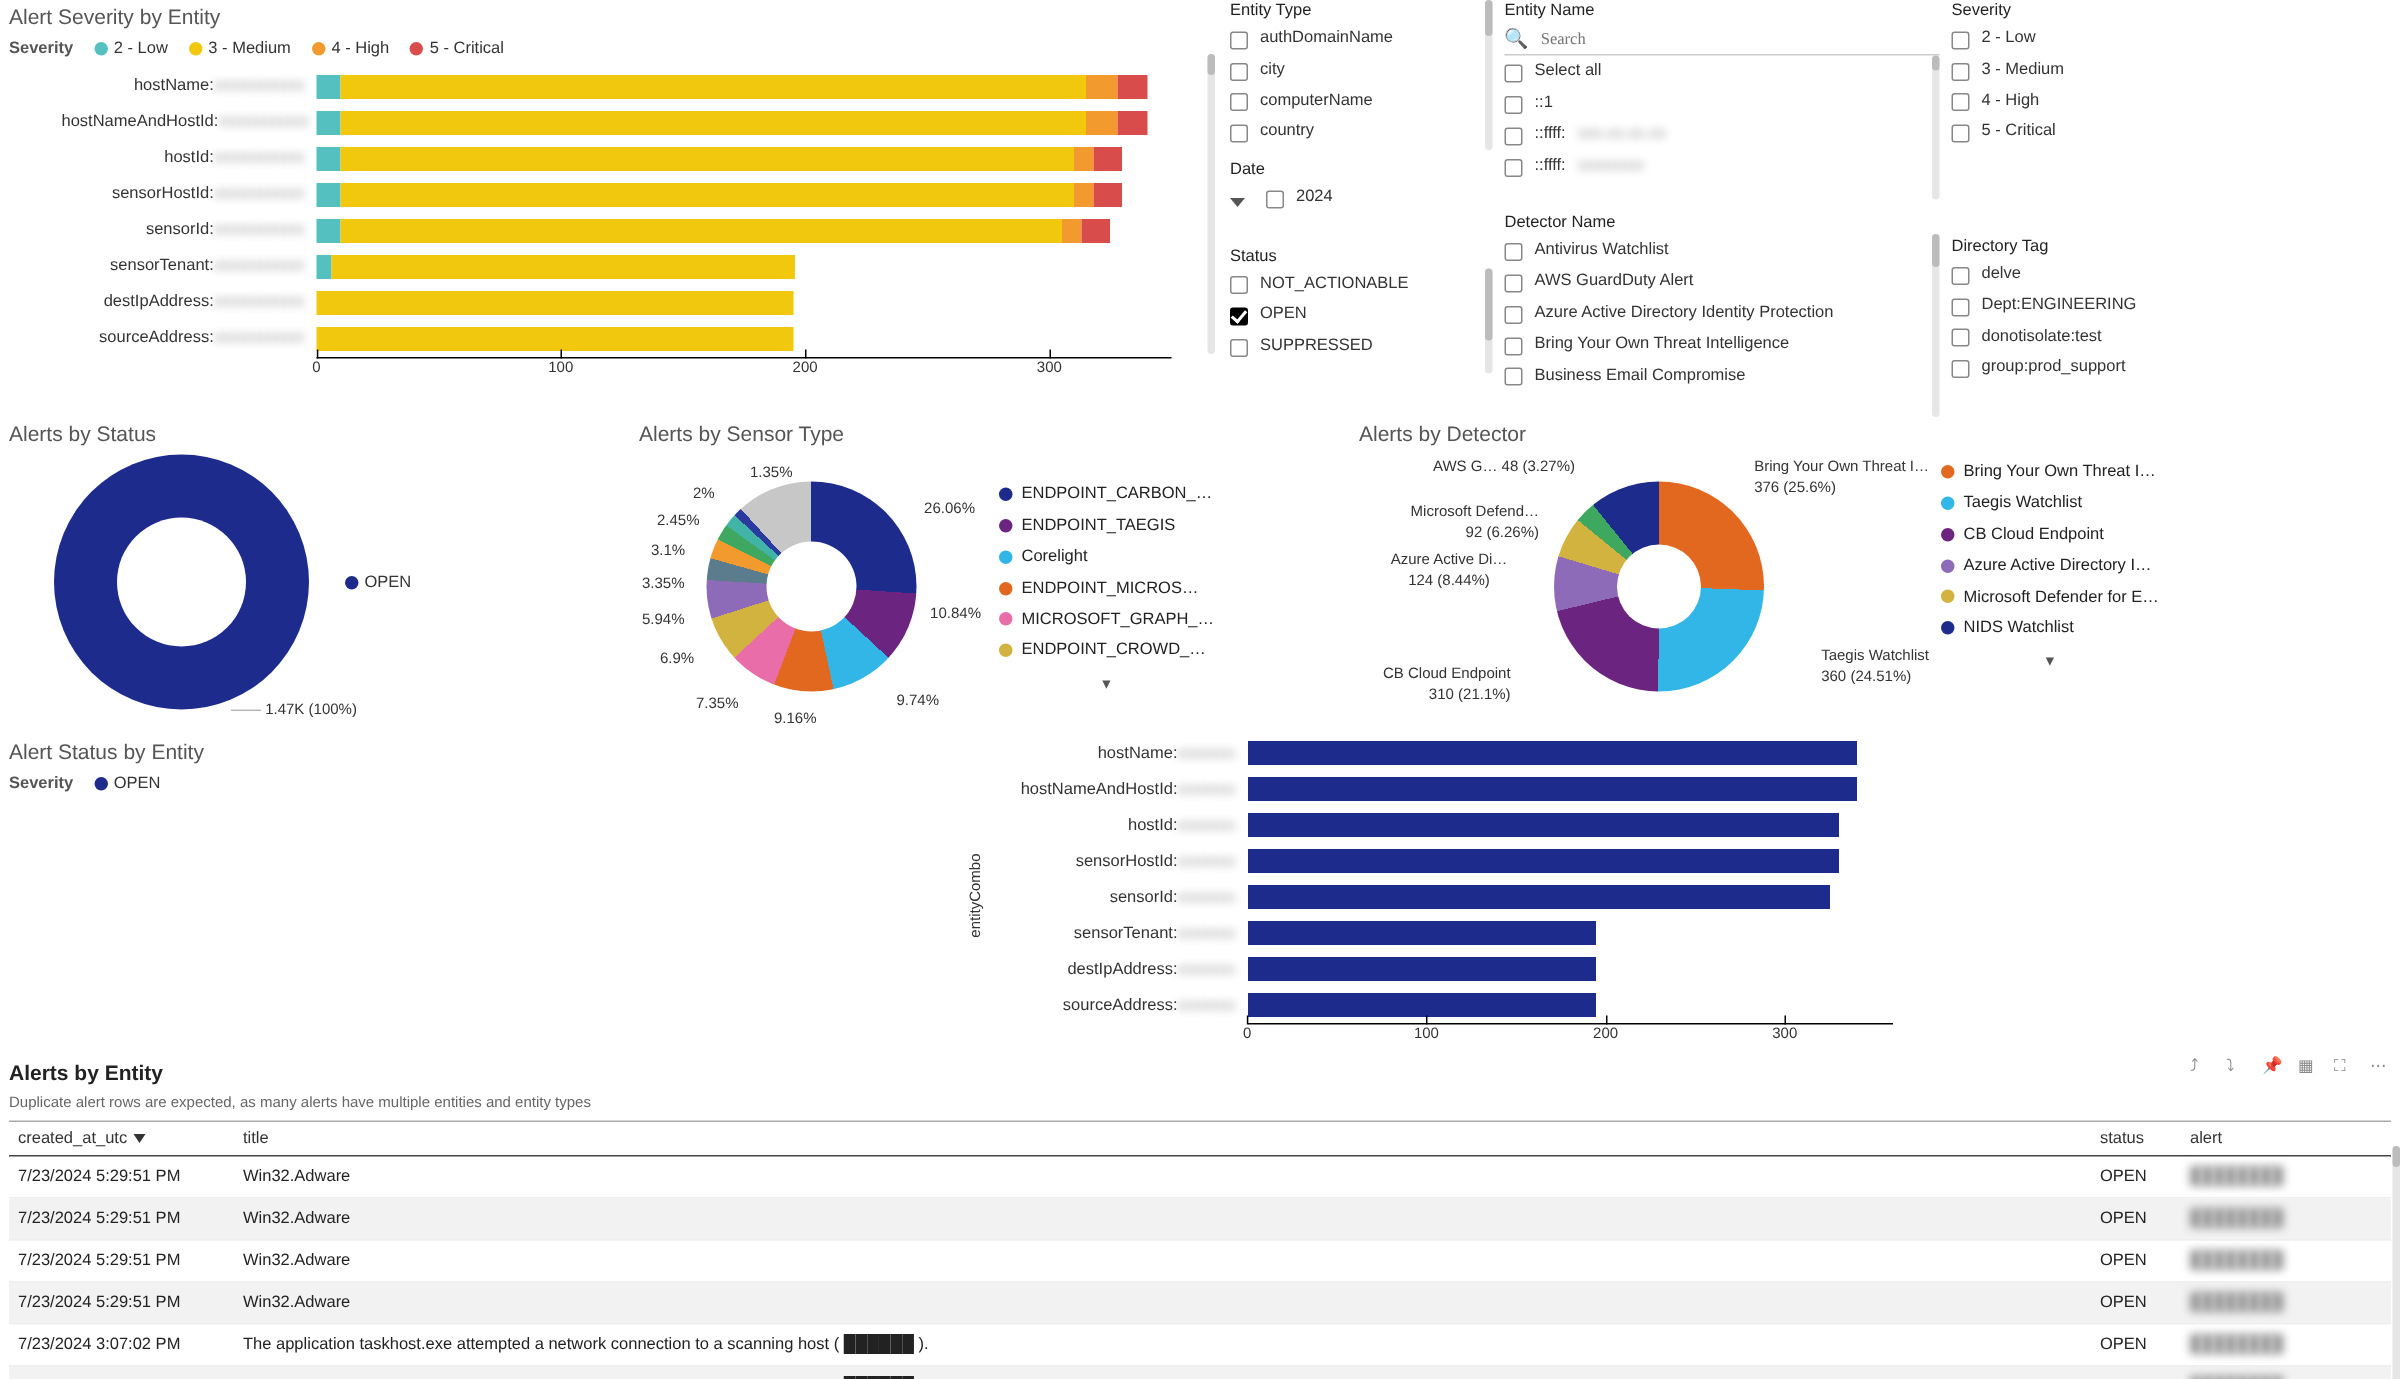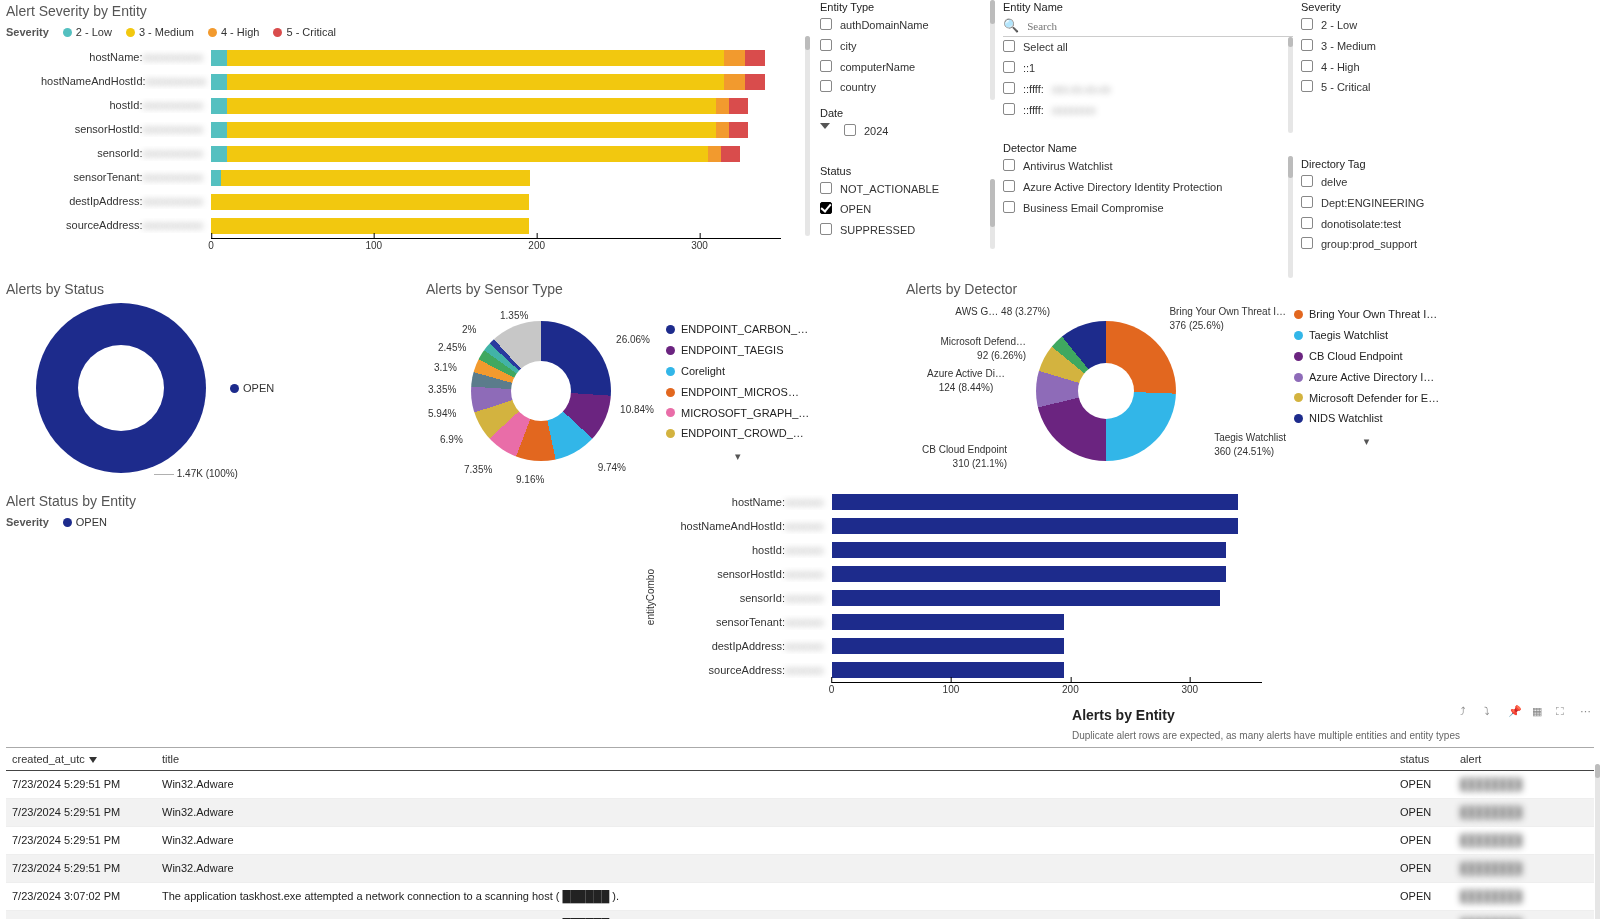--- a/index.html
+++ b/index.html
@@ -13,21 +13,21 @@
   body{margin:0;font:11px/1.35 "Segoe UI",Arial,sans-serif;color:var(--text);background:#fff}
   .page{width:1600px}
   .title{font-size:14px;color:#555;margin:2px 0 4px}
   .subtitle{font-size:11px;color:#555;font-weight:600}
   .sub-weak{font-size:10px;color:#666}
   .legend-row{display:flex;gap:14px;align-items:center;margin:2px 0 6px}
   .chip{display:inline-flex;align-items:center;gap:4px;font-size:11px;color:#333}
   .dot{width:9px;height:9px;border-radius:50%}
   .sect{position:relative}
   .card{padding:0 6px}
-  .cb{display:flex;align-items:flex-start;gap:8px;padding:3px 0;color:#333}
+  .cb{display:flex;align-items:flex-end;gap:8px;padding:3px 0;color:#333}
   .cb .box{width:12px;height:12px;border:1px solid #888;border-radius:2px;position:relative;background:#fff}
   .cb.checked .box{background:#000;border-color:#000}
   .cb.checked .box::after{content:"";position:absolute;left:2px;top:-1px;width:4px;height:8px;border:2px solid #fff;border-top:0;border-left:0;transform:rotate(40deg)}
   .search{display:flex;align-items:center;gap:6px;border-bottom:1px solid #ccc;padding:2px 0;color:#777}
   .search input{border:0;outline:0;font:11px "Segoe UI";flex:1;color:#333}
   .caret{width:0;height:0;border-left:5px solid transparent;border-right:5px solid transparent;border-top:6px solid #555;display:inline-block;margin-right:6px;transform:translateY(-1px)}
   .vscroll{width:5px;background:#e6e6e6;border-radius:3px;position:relative}
   .vscroll .thumb{position:absolute;left:0;right:0;background:#bcbcbc;border-radius:3px}
 
   
@@ -256,21 +256,29 @@
         </div>
         <div class="hd" style="margin-top:8px">Detector Name</div>
         <div style="display:flex">
           <div style="flex:1">
             <div class="cb">
                   <span class="box"></span>
                   <span>Antivirus Watchlist</span>
                 </div>
             <div class="cb">
                   <span class="box"></span>
+                  <span>AWS GuardDuty Alert</span>
+                </div>
+            <div class="cb">
+                  <span class="box"></span>
                   <span>Azure Active Directory Identity Protection</span>
+                </div>
+            <div class="cb">
+                  <span class="box"></span>
+                  <span>Bring Your Own Threat Intelligence</span>
                 </div>
             <div class="cb">
                   <span class="box"></span>
                   <span>Business Email Compromise</span>
                 </div>
           </div>
           <div class="vscroll" style="height:122px">
                 <div class="thumb" style="top:0;height:22px"></div>
               </div>
         </div>
@@ -501,21 +509,21 @@
             <span class="tick" style="left: 0px;">0</span>
             <span class="tick" style="left: 119.444px;">100</span>
             <span class="tick" style="left: 238.889px;">200</span>
             <span class="tick" style="left: 358.333px;">300</span>
           </div>
       </div>
     </div>
   </div>
 
   <div class="card sect">
-    <div style="display:flex;justify-content:flex-end">
+    <div style="display:flex;justify-content:space-between">
       <div>
         <div class="title" style="font-weight:600;color:#222">Alerts by Entity</div>
         <div class="sub-weak">Duplicate alert rows are expected, as many alerts have multiple entities and entity types</div>
       </div>
       <div class="tb">
         <span>⤴</span>
         <span>⤵</span>
         <span>📌</span>
         <span>▦</span>
         <span>⛶</span>

